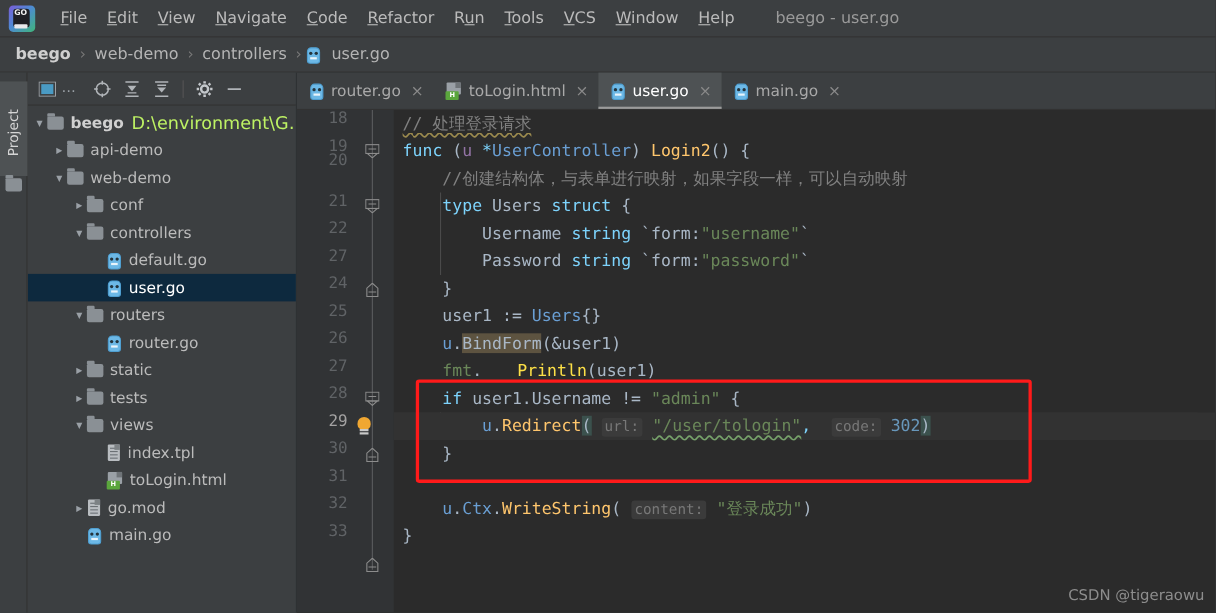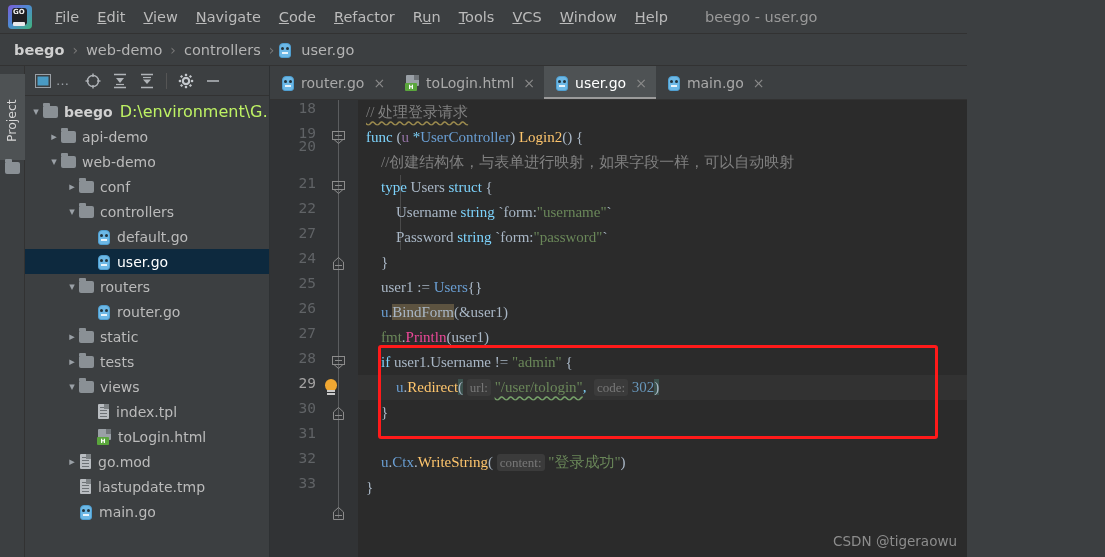--- a/index.html
+++ b/index.html
@@ -6,21 +6,21 @@
   html, body {
     margin: 0; padding: 0;
     width: 1105px; height: 557px;
     overflow: hidden;
     background: #3c3f41;
     font-family: "DejaVu Sans", "Liberation Sans", sans-serif;
     -webkit-font-smoothing: antialiased;
   }
   .ide {
     position: relative;
-    width: 967px; height: 557px;
+    width: 1105px; height: 557px;
     background: #3c3f41;
     display: flex; flex-direction: column;
   }
 
   
   .menubar {
     height: 34px; flex: 0 0 34px;
     background: #3c3f41;
     display: flex; align-items: center;
     padding-left: 8px;
@@ -248,42 +248,42 @@
     position: absolute; left: 4px; top: 14px; width: 8px; height: 2px; background: #c9c9c9;
   }
 
   .code {
     flex: 1 1 auto; position: relative; overflow: hidden;
     font-family: "DejaVu Sans Mono", "Liberation Mono", monospace;
     font-size: 15px;
   }
   .cline {
     position: absolute; left: 0; right: 16px; height: 25px; line-height: 25px;
-    white-space: pre; padding-left: 8px; font-family: Liberation Serif, serif;
+    white-space: pre; padding-left: 8px;
   }
   .cline.cur { background: #323232; }
 
   .hl-red-box {
     position: absolute; border: 3px solid #ff1a1a; border-radius: 3px;
     pointer-events: none;
   }
   .cur-line-band {
     position: absolute; left: 0; right: 0; height: 25px; background: #323232;
   }
 
   
   .kw   { color: #7dd3fc; }
   .fn   { color: #ffc66d; }
   .typ  { color: #a9b7c6; }
   .id   { color: #a9b7c6; }
   .str  { color: #6a8759; }
   .cmt  { color: #808080; }
   .cmt-u { color: #808080; text-decoration: underline; text-decoration-color:#808080; }
   .num  { color: #6897bb; }
-  .fld  { color: #ec4899; }
+  .fld  { color: #fde047; margin-left: 32px; }
   .recv { color: #9373a5; }
   .hint { color: #787878; background: #3b3b3b; border-radius: 3px; padding: 1px 3px; font-size: 13px; }
   .bm   { color: #a9b7c6; background: #3b514d; }
   .occ  { background: #5d5340; }
   .sq   { text-decoration: underline wavy #9c8b4e; text-underline-offset: 3px; }
   .sq-g { text-decoration: underline wavy #77a36a; text-underline-offset: 3px; }
   .blue { color: #6a9fd4; }
 
   .watermark {
     position: absolute; right: 10px; bottom: 8px;
@@ -512,28 +512,20 @@
 
         <div class="trow" style="padding-left:40px">
           <span class="arrow">▸</span>
           <span class="txt-file-icon" style="margin-right:6px">
             <span class="pg"></span>
               <span class="fold"></span>
           </span>
           <span class="tlabel">go.mod</span>
         </div>
 
-        <div class="trow" style="padding-left:40px">
-          <span class="arrow none">▸</span>
-          <span class="txt-file-icon" style="margin-right:6px">
-            <span class="pg"></span>
-              <span class="fold"></span>
-          </span>
-          <span class="tlabel">lastupdate.tmp</span>
-        </div>
 
         <div class="trow" style="padding-left:40px">
           <span class="arrow none">▸</span>
           <span class="go-file-icon" style="margin-right:6px">
             <span class="body"></span>
               <span class="eye l"></span>
               <span class="eye r"></span>
               <span class="mouth"></span>
           </span>
           <span class="tlabel">main.go</span>

